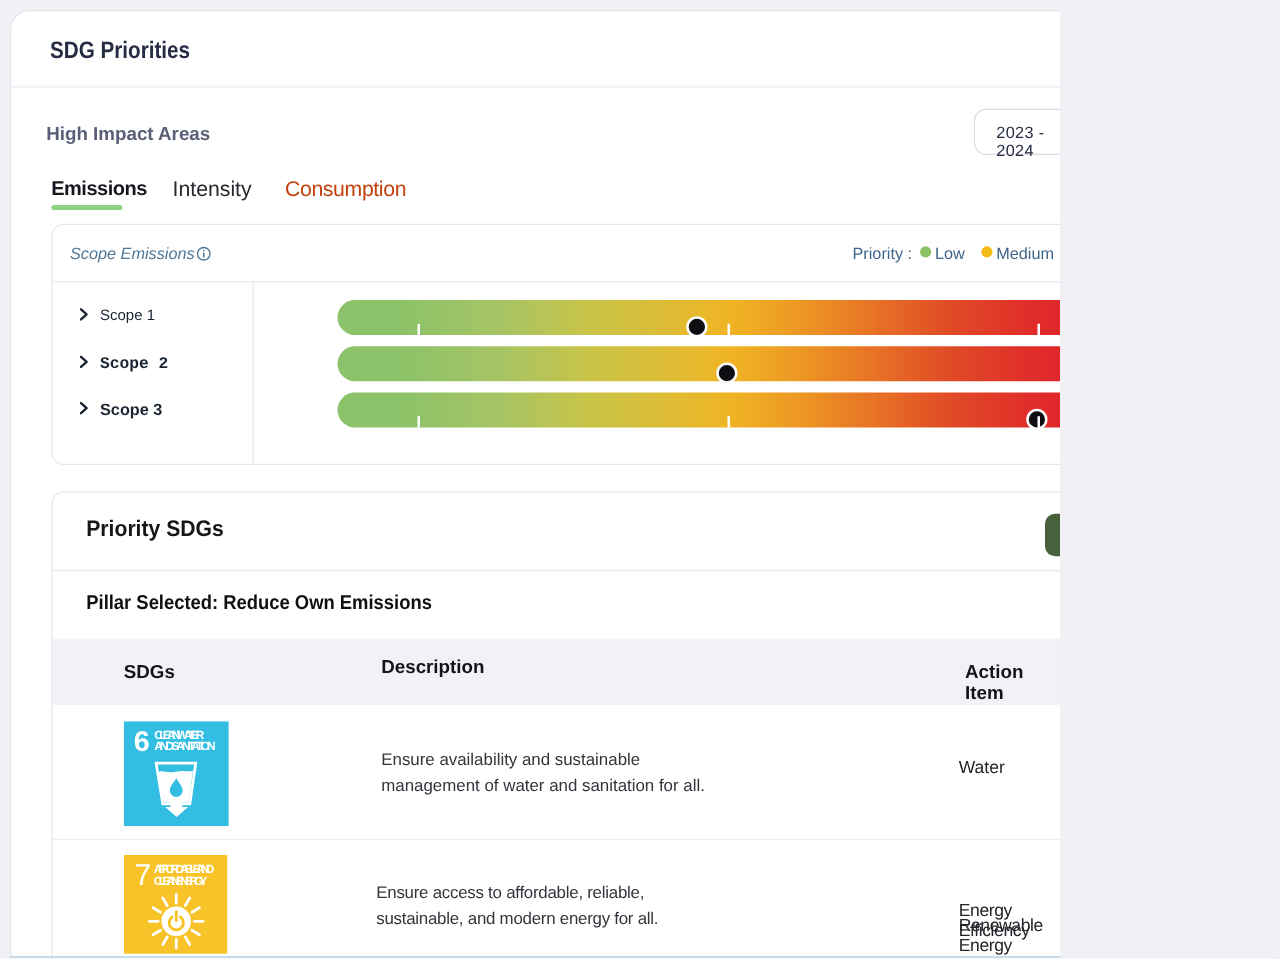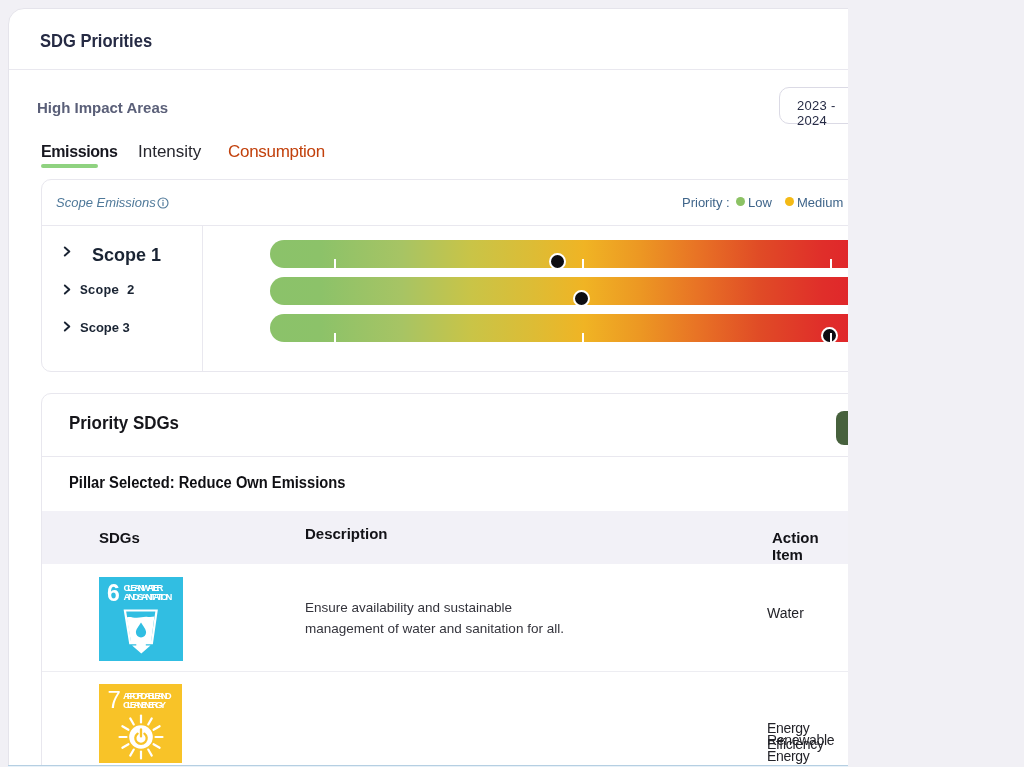--- a/index.html
+++ b/index.html
@@ -45,21 +45,21 @@
   <div class="abs" style="left:797px; top:195px; font-size:13px; color:#3f658a;">Medium</div>
   <div class="abs" style="left:858px; top:197px; width:9px; height:9px; border-radius:50%; background:#dc1b2a;"></div>
   <div class="abs" style="left:869px; top:195px; font-size:13px; color:#3f658a;">Scope</div>
 
   <div class="abs" style="left:42px; top:225px; width:940px; height:1px; background:#e9e8ef;"></div>
   <div class="abs" style="left:202px; top:225px; width:1px; height:146px; background:#e9e8ef;"></div>
 
   <svg class="abs" style="left:63px; top:246px;" width="8" height="11" viewBox="0 0 8 11">
       <path d="M1.8 1.5 L6.3 5.5 L1.8 9.5" fill="none" stroke="#1a2433" stroke-width="1.9" stroke-linecap="round" stroke-linejoin="round"></path>
     </svg>
-  <div class="abs" style="left:92px; top:245px; font-size:18px; font-weight:bold; color:#1a2433;">Scope 1</div>
+  <div class="abs" style="left:80px; top:245px; font-size:12px; font-weight:normal; color:#1a2433;">Scope 1</div>
   <svg class="abs" style="left:63px; top:284px;" width="8" height="11" viewBox="0 0 8 11">
       <path d="M1.8 1.5 L6.3 5.5 L1.8 9.5" fill="none" stroke="#1a2433" stroke-width="1.9" stroke-linecap="round" stroke-linejoin="round"></path>
     </svg>
   <div class="abs" style="left:80px; top:283px; font-size:13px; font-weight:bold; color:#1a2433;font-family:Liberation Mono, monospace;">Scope 2</div>
   <svg class="abs" style="left:63px; top:321px;" width="8" height="11" viewBox="0 0 8 11">
       <path d="M1.8 1.5 L6.3 5.5 L1.8 9.5" fill="none" stroke="#1a2433" stroke-width="1.9" stroke-linecap="round" stroke-linejoin="round"></path>
     </svg>
   <div class="abs" style="left:80px; top:320px; font-size:13px; font-weight:bold; color:#1a2433;">Scope 3</div>
 
   <div class="bar abs" style="left:270px; top:240px;">
@@ -122,20 +122,21 @@
         <line x1="34.75" y1="65.56" x2="31.25" y2="71.62"></line>
         <line x1="29.44" y1="60.25" x2="23.38" y2="63.75"></line>
         <line x1="27.5" y1="53" x2="20.5" y2="53"></line>
         <line x1="29.44" y1="45.75" x2="23.38" y2="42.25"></line>
         <line x1="34.75" y1="40.44" x2="31.25" y2="34.38"></line>
       </g>
       <path d="M42 45.4 L42 52.4" stroke="#F8C328" stroke-width="2.3" stroke-linecap="round"></path>
       <path d="M38.6 49.6 A5.7 5.7 0 1 0 45.4 49.6" fill="none" stroke="#F8C328" stroke-width="2.3" stroke-linecap="round"></path>
     </g>
   </svg>
+  <div class="abs" style="left:301px; top:703px; font-size:13.5px; color:#34343c; line-height:21px; letter-spacing:-0.2px;">Ensure access to affordable, reliable,<br>sustainable, and modern energy for all.</div>
   <div class="abs" style="left:767px; top:700px; font-size:14px; color:#232329; letter-spacing:-0.3px;margin-top:32px;">Renewable Energy</div>
   <div class="abs" style="left:767px; top:720px; font-size:14px; color:#232329; letter-spacing:-0.3px;">Energy Efficiency</div>
   <div class="abs" style="left:886px; top:701px; width:13px; height:13px; border-radius:50%; background:#8cc269;"></div>
   <div class="abs" style="left:886px; top:720px; width:13px; height:13px; border-radius:50%; background:#e1202d;"></div>
 
   <div class="abs" style="left:8px; top:765px; width:1008px; height:2px; background:#e8f1f8; border-top:1px solid #b5cfe2;"></div>
 
 </div>
 <style>
   .bar { width:628px; height:28px; border-radius:14px;

